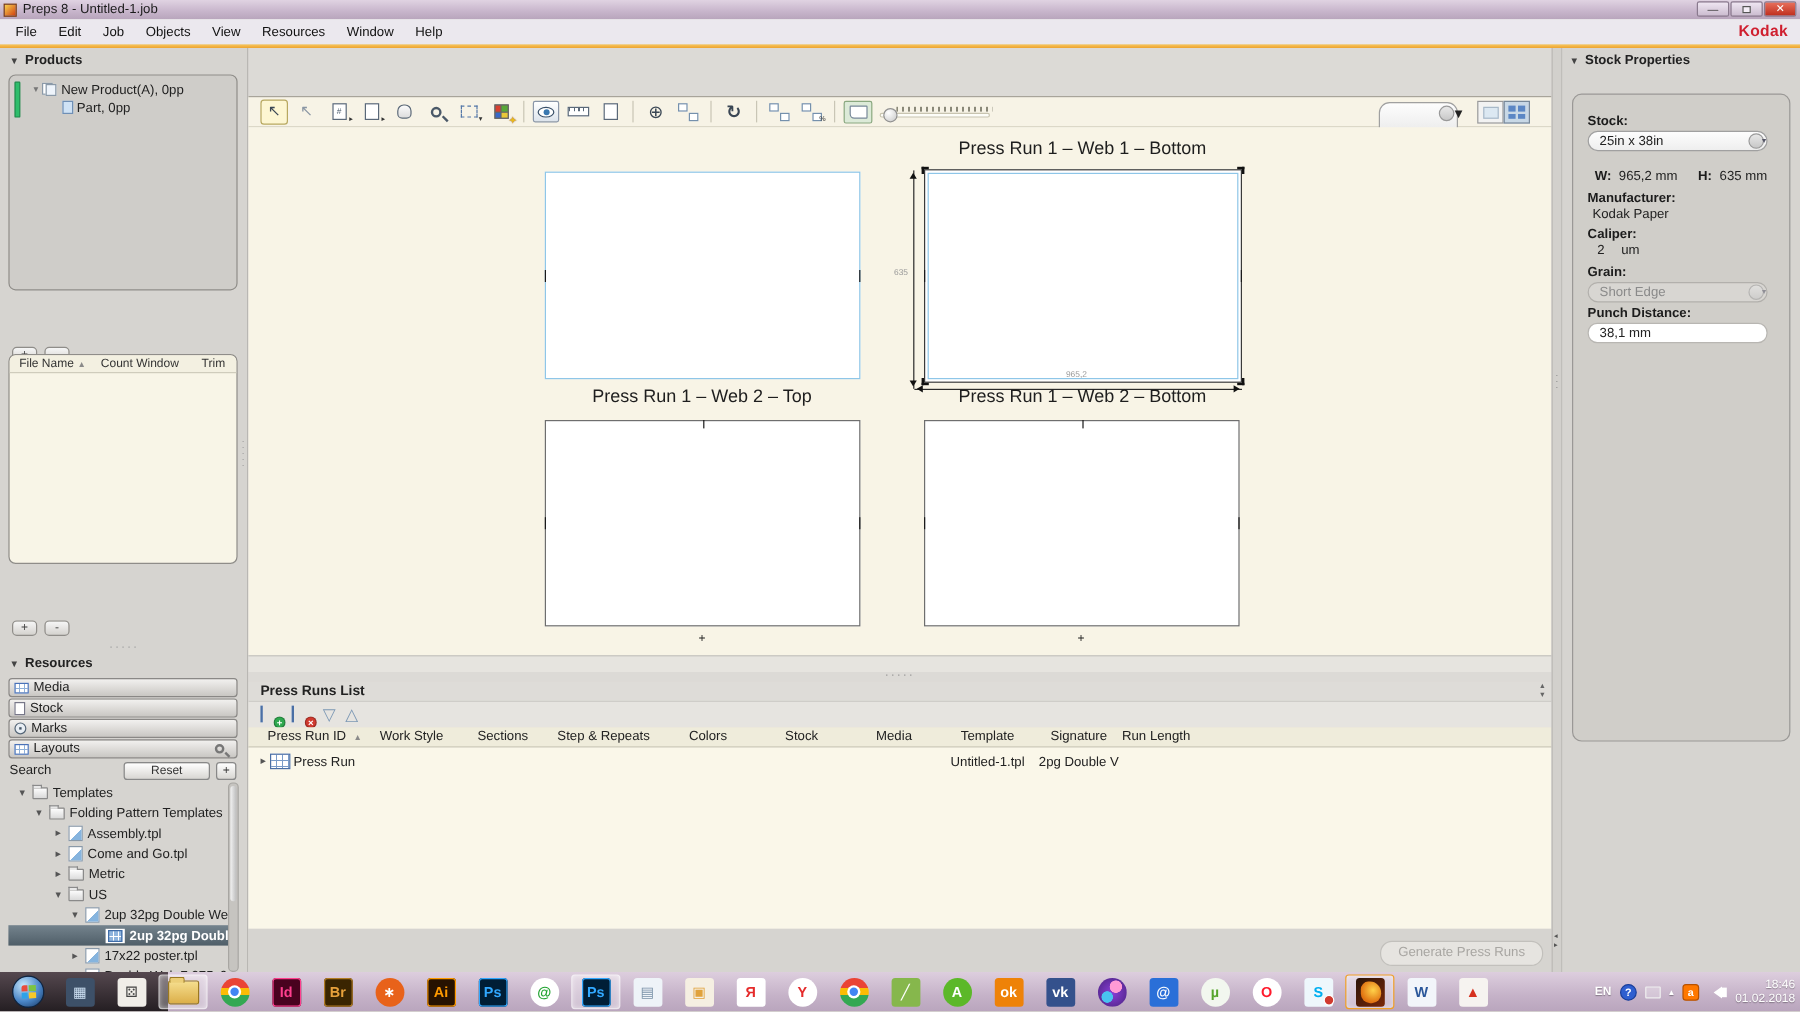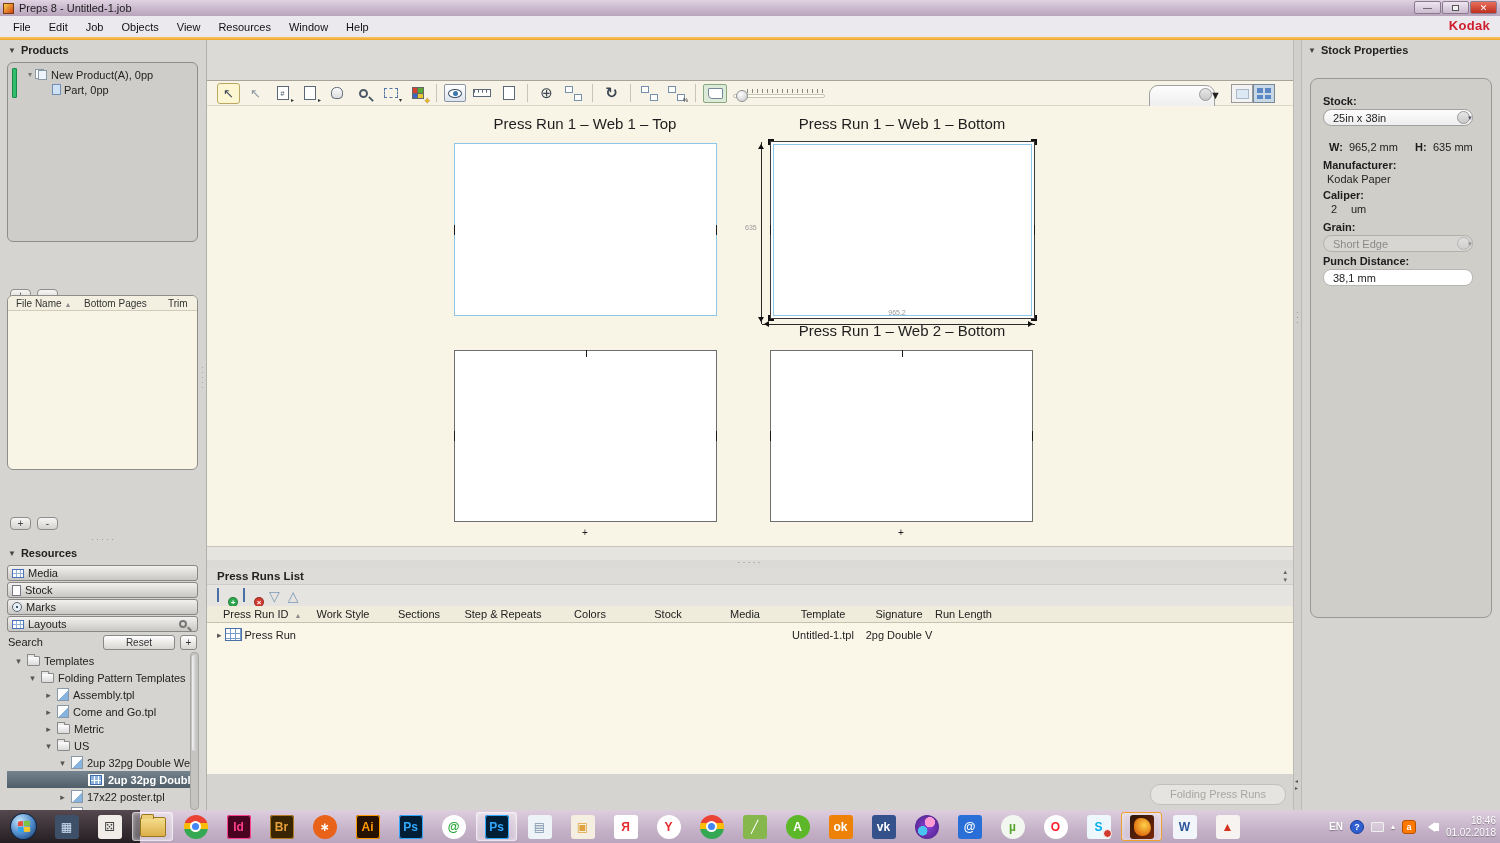--- a/index.html
+++ b/index.html
@@ -286,21 +286,21 @@
     </div>
     <div class="drag-dots" style="top:268px;">·····</div>
 
     <div class="sec-head" style="position:absolute; top:276px; left:0;">
       <span class="tri-d">▼</span>
       <span>Files</span>
     </div>
     <div class="pbox files">
       <div class="fhead">
         <span class="fh-name"><span>File Name</span><span class="sort-tri">▲</span></span>
-        <span class="fh-count">Bottom Pages</span>
+        <span class="fh-count">Count Window</span>
         <span class="fh-trim">Trim</span>
       </div>
     </div>
     <div class="mini-btns b2">
       <span class="mbtn">+</span>
       <span class="mbtn">-</span>
     </div>
     <div class="drag-dots" style="top:496px;">·····</div>
     <div class="side-dots">·<br>·<br>·<br>·<br>·</div>
 
@@ -476,21 +476,20 @@
         </span>
       <span class="view4">
           <i></i>
           <i></i>
           <i></i>
           <i></i>
         </span>
     </div>
 
     <div class="canvas">
-      <div class="sheet-title" style="left:198px; top:9px;">Press Run 1 – Web 1 – Top</div>
       <div class="sheet-title" style="left:515px; top:9px;">Press Run 1 – Web 1 – Bottom</div>
 
       <div class="sheet blue" style="left:247px; top:37px; width:263px; height:173px;">
         <span class="tick-l"></span>
         <span class="tick-r"></span>
       </div>
 
       <div class="frame" style="left:563px; top:35px; width:265px; height:178px;">
         <span class="inner"></span>
         <span class="tick-l"></span>
@@ -498,20 +497,21 @@
         <span class="corner tl" style="left:-3px; top:-3px;"></span>
         <span class="corner tr" style="right:-3px; top:-3px;"></span>
         <span class="corner bl" style="left:-3px; bottom:-3px;"></span>
         <span class="corner br" style="right:-3px; bottom:-3px;"></span>
       </div>
       <span class="vrail" style="left:554px; top:36px; height:182px;"></span>
       <span class="hrail" style="left:555px; top:218px; width:273px;"></span>
       <span class="dim" style="left:538px; top:118px;">635</span>
       <span class="dim" style="left:660px; top:203px; width:60px; text-align:center;">965,2</span>
 
+      <div class="sheet-title" style="left:198px; top:216px;">Press Run 1 – Web 2 – Top</div>
       <div class="sheet-title" style="left:515px; top:216px;">Press Run 1 – Web 2 – Bottom</div>
 
       <div class="sheet gray" style="left:247px; top:244px; width:263px; height:172px;">
         <span class="tick-t"></span>
         <span class="tick-l"></span>
         <span class="tick-r"></span>
       </div>
       <div class="sheet gray" style="left:563px; top:244px; width:263px; height:172px;">
         <span class="tick-t"></span>
         <span class="tick-l"></span>
@@ -558,21 +558,21 @@
           <span class="c3"></span>
           <span class="c4"></span>
         <span class="c5"></span>
           <span class="c6"></span>
         <span class="c7">Untitled-1.tpl</span>
         <span class="c8">2pg Double V</span>
         <span class="c9"></span>
       </div>
     </div>
     <div class="prl-bottom">
-      <span class="gen-btn">Folding Press Runs</span>
+      <span class="gen-btn">Generate Press Runs</span>
     </div>
   </div>
 
   <div class="vsplit">
     <span class="dots">·<br>·<br>·</span>
     <span class="arrs">◂<br>▸</span>
   </div>
 
   <div class="right-panel">
     <div class="sec-head" style="padding-left:6px;">

